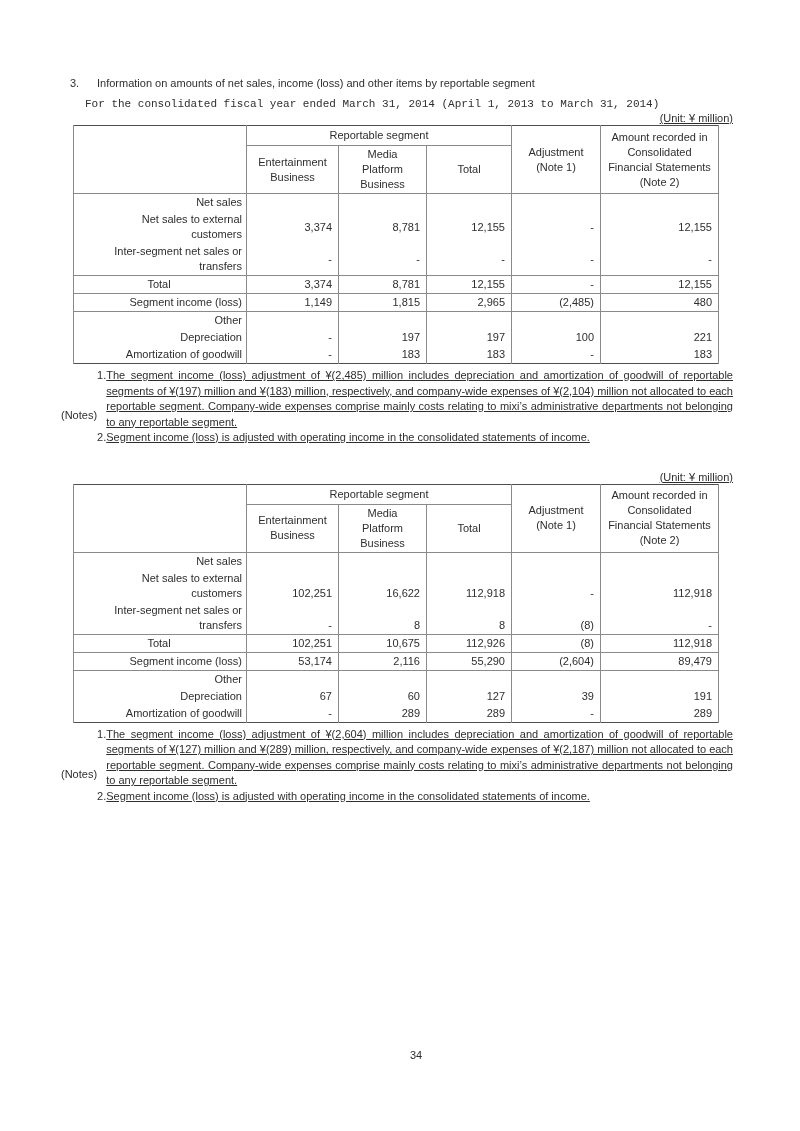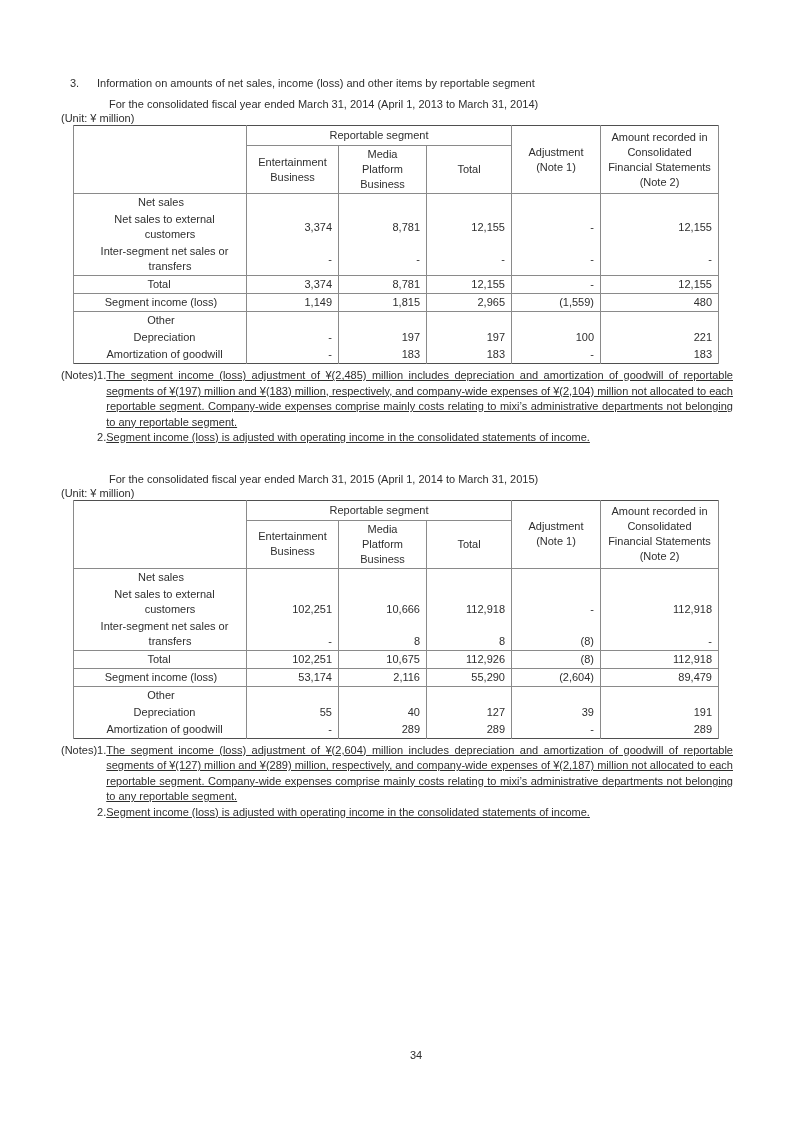--- a/index.html
+++ b/index.html
@@ -12,50 +12,50 @@
   .doc { padding:75px 67px 0 61px; }
 
   
   .title-row { margin-left:9px; display:flex; line-height:16px; }
   .title-num { width:27px; flex:0 0 27px; }
   .title-text { flex:1; }
 
   
   .section:first-of-type { margin-top:5px; }
   .section + .section { margin-top:25px; }
-  .period-heading { margin-left:48px; line-height:16px; }
-  .unit-label { text-align:left; line-height:13px; }
+  .period-heading { margin-left:24px; line-height:16px;font-family:Liberation Mono, monospace; }
+  .unit-label { text-align:right; line-height:13px;text-decoration:underline; }
 
   
   table.seg {
     margin-left:12px; width:645px; table-layout:fixed;
     border-collapse:collapse; border:1.5px solid #4f4f4f;
   }
   col.c-lbl { width:173px; } col.c-ent { width:92px; }
   col.c-med { width:88px; }  col.c-tot { width:85px; }
   col.c-adj { width:89px; }  col.c-amt { width:118px; }
   th, td {
     border-left:1px solid #8a8a8a; border-right:1px solid #8a8a8a;
     font-weight:normal; line-height:15px; vertical-align:middle;
     white-space:pre-line; padding:1px 2px;
   }
   thead th { text-align:center; border-bottom:1px solid #8a8a8a; }
   thead tr.h1 th { height:20px; }
   thead tr.h2 th { height:45px; }
   tbody td { border-top:1px solid #8a8a8a; }
   tbody tr.nt td { border-top:none; }
-  td.lbl { text-align:center; padding-left:6px; padding-right:4px; }
+  td.lbl { text-align:right; padding-left:6px; padding-right:4px; }
   td.lbl.sub { padding-left:24px; text-indent:-11px; }
   td.lbl.total { text-align:center; padding-left:2px; }
   td.val { text-align:right; padding-right:6px; }
   td.val.vb { vertical-align:bottom; }
 
   
   .notes { margin-top:4px; display:flex; line-height:15.5px; }
-  .notes-label { flex:0 0 34px; }
+  .notes-label { flex:0 0 34px;margin-top:40px; }
   .notes-items { flex:1; }
   .note-item { display:flex; }
   .note-num { flex:0 0 9px; }
   .note-text { flex:1; text-align:justify;text-decoration:underline; }
 
   
   .page-num {
     position:absolute; top:1048px; left:16px; width:800px;
     text-align:center; line-height:15px;
   }
@@ -136,21 +136,21 @@
               <td class="val">8,781</td>
               <td class="val">12,155</td>
               <td class="val">-</td>
               <td class="val">12,155</td>
             </tr>
             <tr class="k-plain">
               <td class="lbl plain">Segment income (loss)</td>
               <td class="val">1,149</td>
               <td class="val">1,815</td>
               <td class="val">2,965</td>
-              <td class="val">(1,559)</td>
+              <td class="val">(2,485)</td>
               <td class="val">480</td>
             </tr>
             <tr class="k-section">
               <td class="lbl section">Other</td>
               <td class="val"></td>
               <td class="val"></td>
               <td class="val"></td>
               <td class="val"></td>
               <td class="val"></td>
             </tr>
@@ -181,21 +181,20 @@
             </div>
             <div class="note-item">
               <span class="note-num">2.</span>
               <span class="note-text">Segment income (loss) is adjusted with operating income in the consolidated statements of income.</span>
             </div>
           </div>
     </div>
   </div>
 
   <div class="section">
-    <div class="period-heading">For the consolidated fiscal year ended March 31, 2015 (April 1, 2014 to March 31, 2015)</div>
     <div class="unit-label">(Unit: ¥ million)</div>
     <table class="seg">
       <colgroup>
         <col class="c-lbl">
             <col class="c-ent">
             <col class="c-med">
         <col class="c-tot">
             <col class="c-adj">
             <col class="c-amt">
       </colgroup>
@@ -225,21 +224,21 @@
               <td class="val"></td>
               <td class="val"></td>
               <td class="val"></td>
               <td class="val"></td>
               <td class="val"></td>
             </tr>
             <tr class="k-sub nt">
               <td class="lbl sub">Net sales to external
 customers</td>
               <td class="val vb">102,251</td>
-              <td class="val vb">10,666</td>
+              <td class="val vb">16,622</td>
               <td class="val vb">112,918</td>
               <td class="val vb">-</td>
               <td class="val vb">112,918</td>
             </tr>
             <tr class="k-sub nt">
               <td class="lbl sub">Inter-segment net sales or
 transfers</td>
               <td class="val vb">-</td>
               <td class="val vb">8</td>
               <td class="val vb">8</td>
@@ -265,22 +264,22 @@
             <tr class="k-section">
               <td class="lbl section">Other</td>
               <td class="val"></td>
               <td class="val"></td>
               <td class="val"></td>
               <td class="val"></td>
               <td class="val"></td>
             </tr>
             <tr class="k-sub nt">
               <td class="lbl sub">Depreciation</td>
-              <td class="val">55</td>
-              <td class="val">40</td>
+              <td class="val">67</td>
+              <td class="val">60</td>
               <td class="val">127</td>
               <td class="val">39</td>
               <td class="val">191</td>
             </tr>
             <tr class="k-sub nt">
               <td class="lbl sub">Amortization of goodwill</td>
               <td class="val">-</td>
               <td class="val">289</td>
               <td class="val">289</td>
               <td class="val">-</td>

